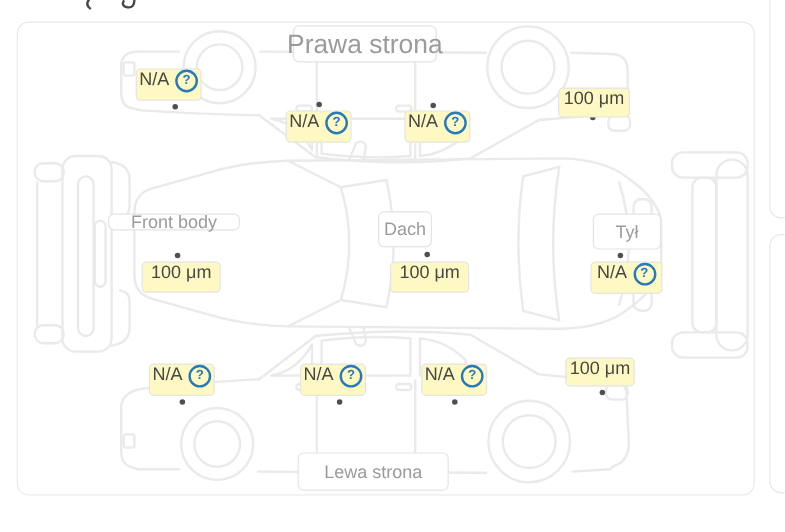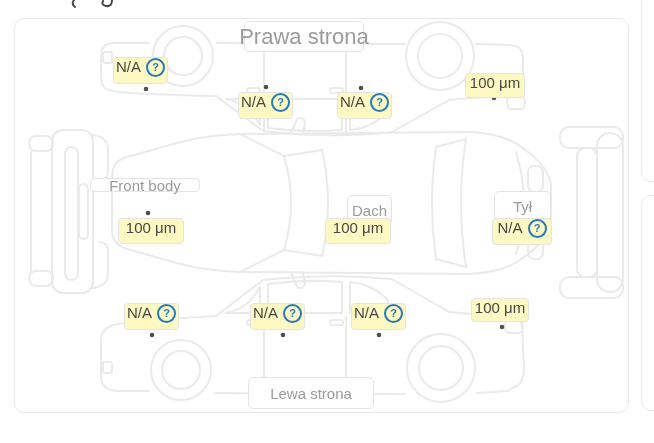--- a/index.html
+++ b/index.html
@@ -136,22 +136,22 @@
       <circle cx="517" cy="213" r="2.3"></circle>
       <circle cx="152" cy="335" r="2.3"></circle>
       <circle cx="283" cy="335" r="2.3"></circle>
       <circle cx="379" cy="335" r="2.3"></circle>
       <circle cx="502" cy="327" r="2.3"></circle>
     </g>
   </svg>
 
   <div class="section-label" style="left:244px;top:21px;width:120px;height:31px;font-size:22px;">Prawa strona</div>
   <div class="section-label" style="left:90px;top:178px;width:110px;height:14px;">Front body</div>
-  <div class="section-label" style="left:347px;top:176px;width:45px;height:30px;margin-top:19px;">Dach</div>
-  <div class="section-label" style="left:494px;top:191px;width:57px;height:30px;">Tył</div>
+  <div class="section-label" style="left:315px;top:176px;width:45px;height:30px;">Dach</div>
+  <div class="section-label" style="left:494px;top:178px;width:57px;height:30px;">Tył</div>
   <div class="section-label" style="left:248px;top:377px;width:126px;height:32px;font-size:15px;">Lewa strona</div>
 
   <div class="value-badge" style="left:113px;top:57px;width:55px;height:27px;">
     <span>N/A</span>
     <span class="help-icon">?</span>
   </div>
   <div class="value-badge" style="left:238px;top:92px;width:55px;height:27px;">
     <span>N/A</span>
     <span class="help-icon">?</span>
   </div>

